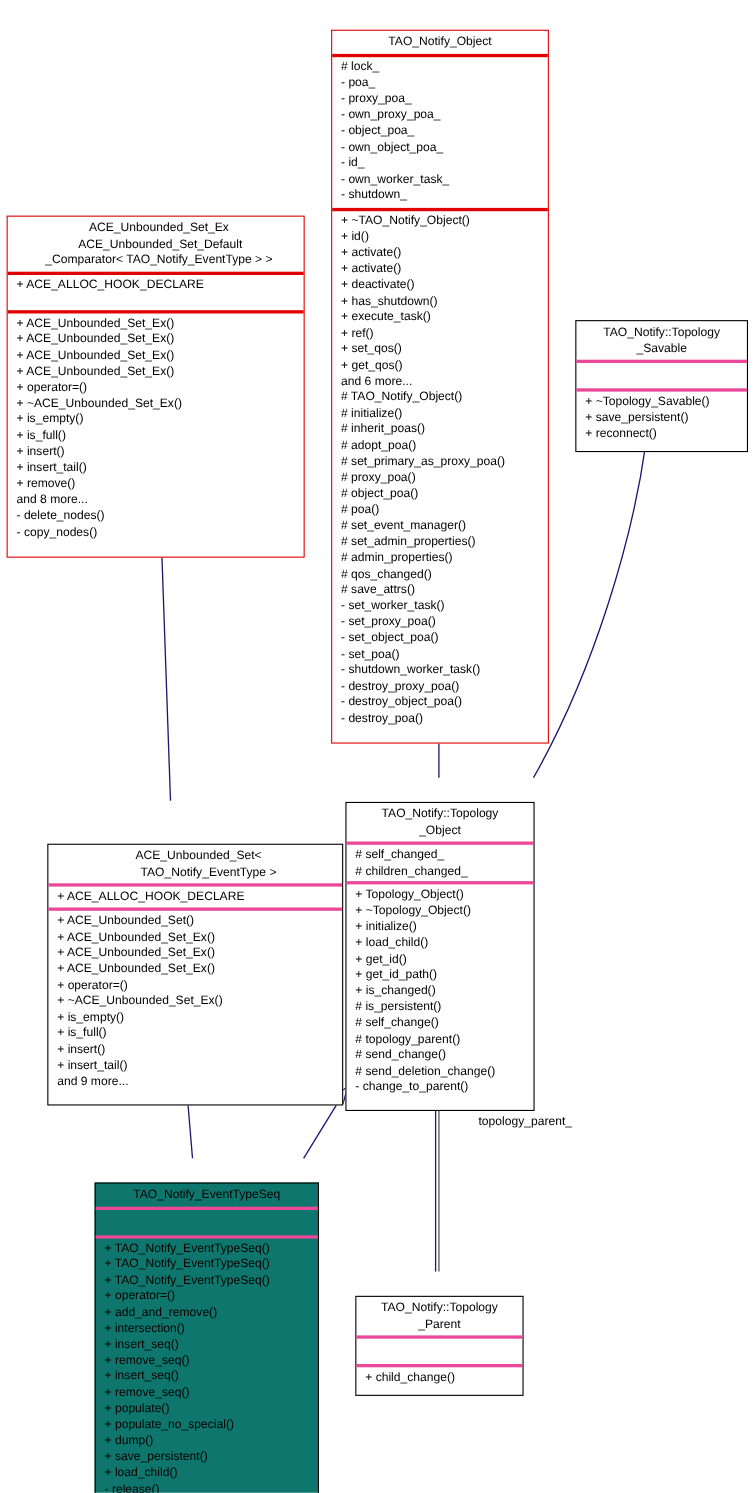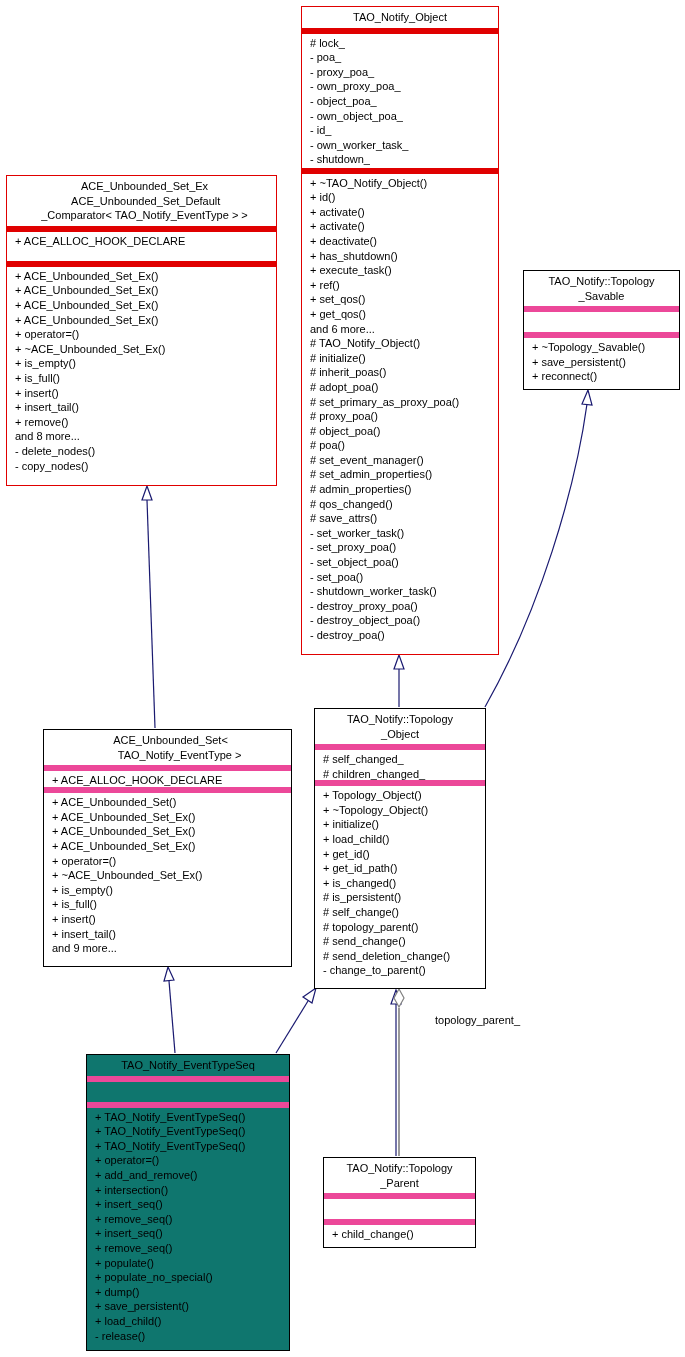--- a/index.html
+++ b/index.html
@@ -1,21 +1,21 @@
 <!DOCTYPE html>
 <html><head>
 <meta charset="utf-8">
 <style>
   html, body { margin:0; padding:0; background:#ffffff; }
   body { width:685px; height:1357px; position:relative; overflow:hidden;
          font-family:"Liberation Sans", sans-serif; font-size:11px; color:#000; }
-  .cls { position:absolute; background:#fff; border:1px solid #000; box-sizing:border-box; }
+  .cls { position:absolute; background:#fff; border:1px solid #000; box-sizing:border-box;margin-top:21px; }
   .cls.red { border-color:#e00000; }
   .cls.focus { background:#0f766e; }
-  .sec { border-top:6px solid #ec4899; box-sizing:border-box; padding:2px 6px 2px 8px; }
+  .sec { border-top:3px solid #ec4899; box-sizing:border-box; padding:2px 6px 2px 8px; }
   .cls.red .sec { border-top-color:#e00000; }
   .sec:first-child { border-top:none; }
   .title { text-align:center; padding:3px 4px; line-height:13px; }
   .title.left { text-align:center; padding-left:10px; }
   .line { line-height:14.6px; white-space:pre; }
   svg.edges { position:absolute; left:0; top:0; }
   .lbl { position:absolute; white-space:pre;padding-left:32px; }
 </style>
 </head>
 <body>
@@ -130,21 +130,21 @@
       <div class="line">_Savable</div>
     </div>
   <div class="sec" style="height:26px;" id="a-sav"></div>
   <div class="sec" id="m-sav">
       <div class="line">+ ~Topology_Savable()</div>
       <div class="line">+ save_persistent()</div>
       <div class="line">+ reconnect()</div>
     </div>
 </div>
 
-<div class="cls" style="left:43px;top:729px;width:249px;height:238px;">
+<div class="cls" style="left:43px;top:746px;width:269px;height:238px;">
   <div class="sec title left" id="t-as">
       <div class="line">ACE_Unbounded_Set&lt;</div>
       <div class="line">      TAO_Notify_EventType &gt;</div>
     </div>
   <div class="sec" style="height:22px;" id="a-as">
       <div class="line">+ ACE_ALLOC_HOOK_DECLARE</div>
     </div>
   <div class="sec" id="m-as">
       <div class="line">+ ACE_Unbounded_Set()</div>
       <div class="line">+ ACE_Unbounded_Set_Ex()</div>

